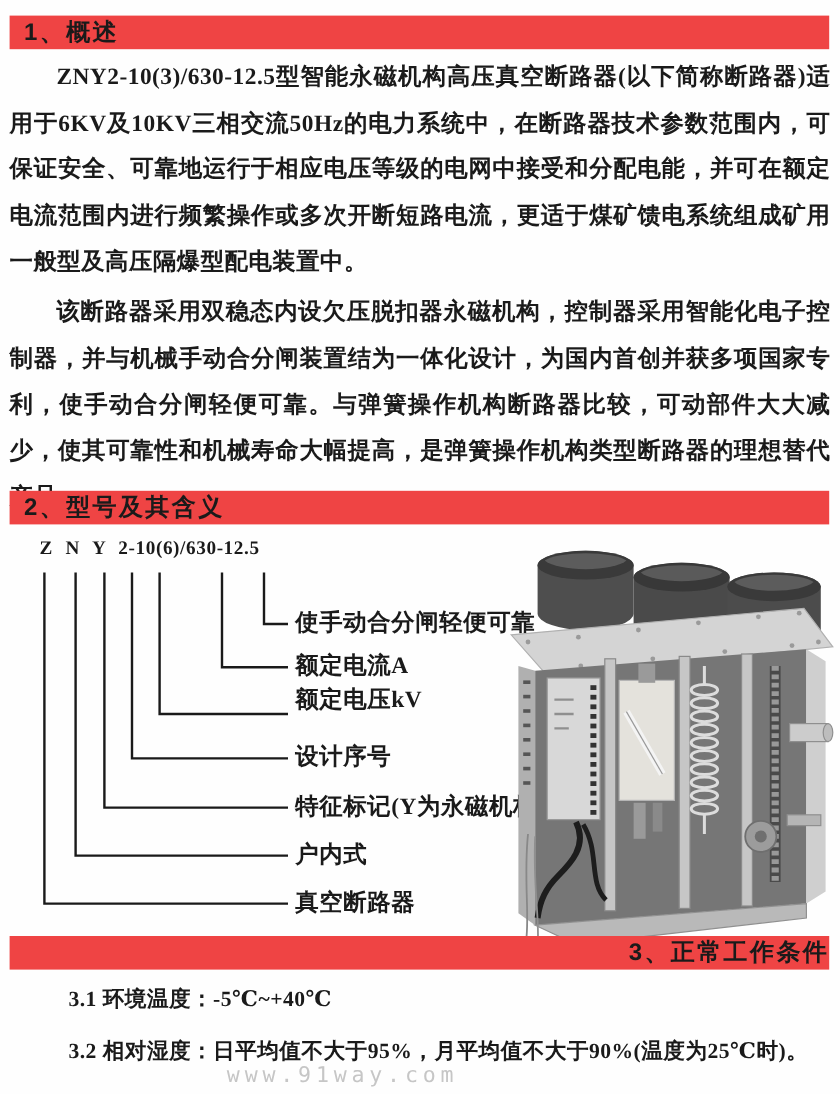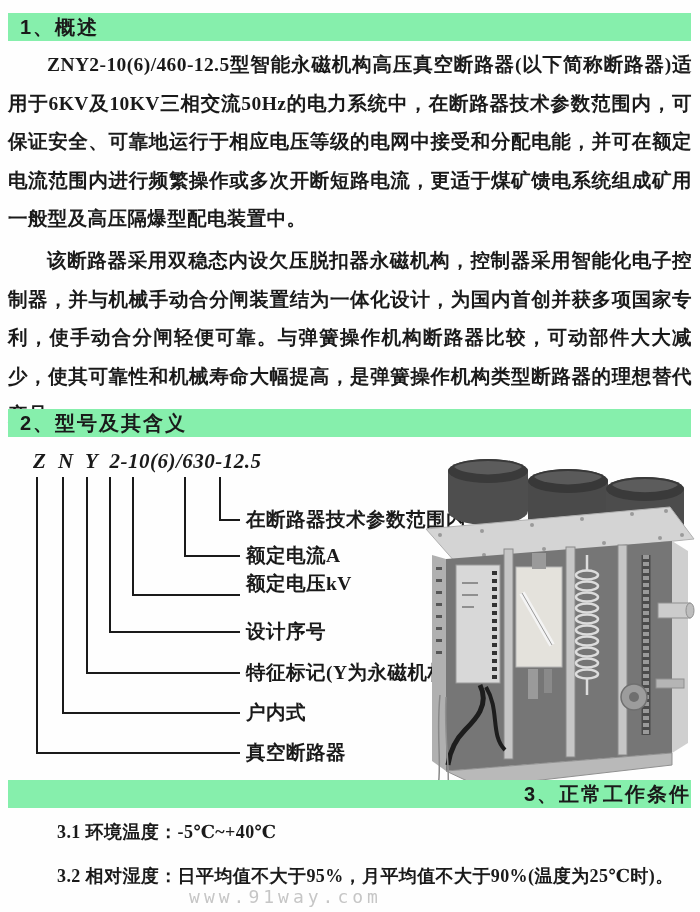--- a/index.html
+++ b/index.html
@@ -1,40 +1,39 @@
 <!DOCTYPE html>
 <html><head>
 <meta charset="utf-8">
 <style>
   html,body{margin:0;padding:0;background:#ffffff;}
   .page{
     position:relative;width:700px;height:912px;background:#fefefe;overflow:hidden;
     font-family:"Liberation Serif","DejaVu Serif",serif;color:#1a1a1a;
   }
   .section-bar{
-    position:absolute;left:8px;width:683px;height:28px;background:#86efac;
+    position:absolute;left:8px;width:683px;height:28px;background:#ef4444;
     font-family:"Liberation Sans","DejaVu Sans",sans-serif;
     font-weight:bold;font-size:20px;line-height:28px;padding-left:12px;
     letter-spacing:2px;box-sizing:border-box;
   }
   #bar1{top:13px;}
   #bar2{top:409px;}
   #bar3{top:780px;text-align:right;}
   .para{
     position:absolute;left:8px;width:684px;
     font-weight:bold;font-size:19.5px;line-height:38.6px;
     text-align:justify;text-indent:2em;letter-spacing:0.4px;
   }
   #p1{top:46px;}
   #p2{top:242px;}
   .model-code{
     position:absolute;left:33px;top:449px;
-    font-weight:bold;font-size:21px;letter-spacing:0.5px;word-spacing:6px;
+    font-weight:bold;font-size:16px;letter-spacing:0.5px;word-spacing:6px;
     white-space:nowrap;
-    font-style:italic;
   }
   .diagram-svg{position:absolute;left:0;top:440px;}
   .diagram-label{
     position:absolute;left:246px;height:26px;line-height:26px;
     font-weight:bold;font-size:19.5px;white-space:nowrap;letter-spacing:0.5px;
   }
   #dl0{top:507px;}
   #dl1{top:543px;}
   #dl2{top:571px;}
   #dl3{top:619px;}
@@ -55,42 +54,42 @@
   }
 </style>
 </head>
 <body>
 
 <div class="page">
 
   <div class="section-bar" id="bar1">
     <span>1、概述</span>
   </div>
-  <div class="para" id="p1">ZNY2-10(6)/460-12.5型智能永磁机构高压真空断路器(以下简称断路器)适用于6KV及10KV三相交流50Hz的电力系统中，在断路器技术参数范围内，可保证安全、可靠地运行于相应电压等级的电网中接受和分配电能，并可在额定电流范围内进行频繁操作或多次开断短路电流，更适于煤矿馈电系统组成矿用一般型及高压隔爆型配电装置中。</div>
+  <div class="para" id="p1">ZNY2-10(3)/630-12.5型智能永磁机构高压真空断路器(以下简称断路器)适用于6KV及10KV三相交流50Hz的电力系统中，在断路器技术参数范围内，可保证安全、可靠地运行于相应电压等级的电网中接受和分配电能，并可在额定电流范围内进行频繁操作或多次开断短路电流，更适于煤矿馈电系统组成矿用一般型及高压隔爆型配电装置中。</div>
   <div class="para" id="p2">该断路器采用双稳态内设欠压脱扣器永磁机构，控制器采用智能化电子控制器，并与机械手动合分闸装置结为一体化设计，为国内首创并获多项国家专利，使手动合分闸轻便可靠。与弹簧操作机构断路器比较，可动部件大大减少，使其可靠性和机械寿命大幅提高，是弹簧操作机构类型断路器的理想替代产品。</div>
 
   <div class="section-bar" id="bar2">
     <span>2、型号及其含义</span>
   </div>
 
   <div class="model-code">Z N Y 2-10(6)/630-12.5</div>
 
   <svg class="diagram-svg" width="700" height="340" viewBox="0 0 700 340">
     <g fill="none" stroke="#1a1a1a" stroke-width="2">
       <path d="M37 37 V313 H240"></path>
       <path d="M63 37 V273 H240"></path>
       <path d="M87 37 V233 H240"></path>
       <path d="M110 37 V192 H240"></path>
       <path d="M133 37 V155 H240"></path>
       <path d="M185 37 V116 H240"></path>
       <path d="M220 37 V80 H240"></path>
     </g>
   </svg>
 
-  <div class="diagram-label" id="dl0">在断路器技术参数范围内</div>
+  <div class="diagram-label" id="dl0">使手动合分闸轻便可靠</div>
   <div class="diagram-label" id="dl1">额定电流A</div>
   <div class="diagram-label" id="dl2">额定电压kV</div>
   <div class="diagram-label" id="dl3">设计序号</div>
   <div class="diagram-label" id="dl4">特征标记(Y为永磁机构)</div>
   <div class="diagram-label" id="dl5">户内式</div>
   <div class="diagram-label" id="dl6">真空断路器</div>
 
   <svg class="photo-svg" width="278" height="335" viewBox="0 0 278 335">
 
     <g>

